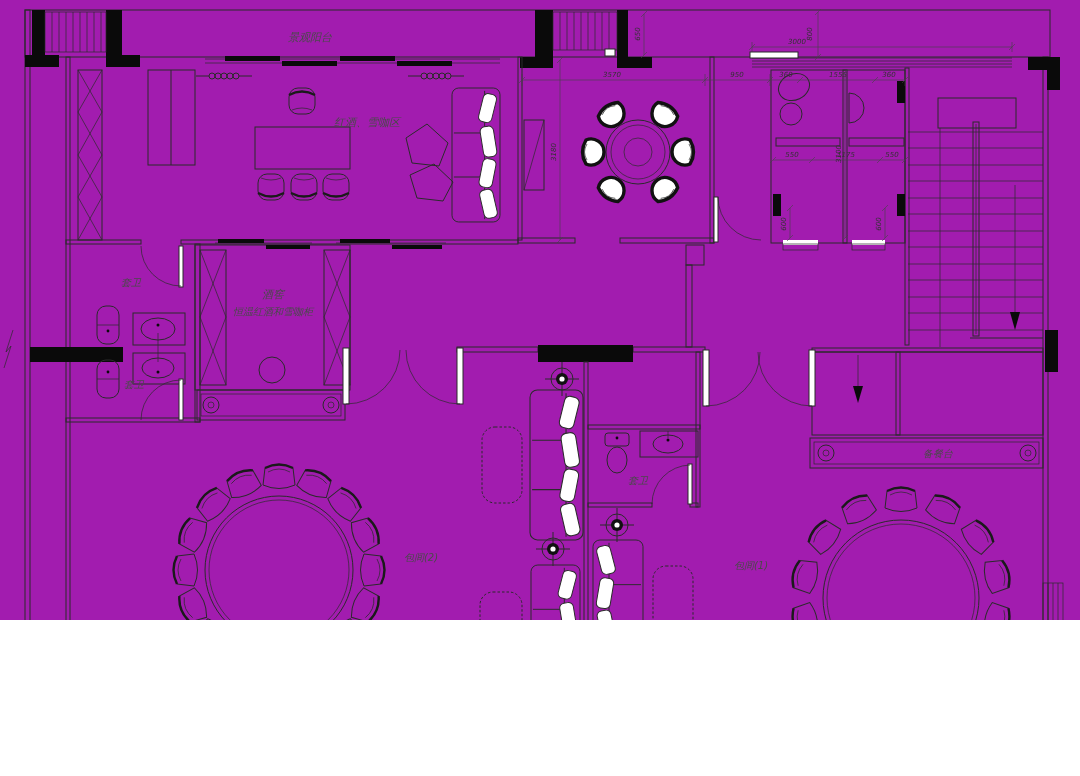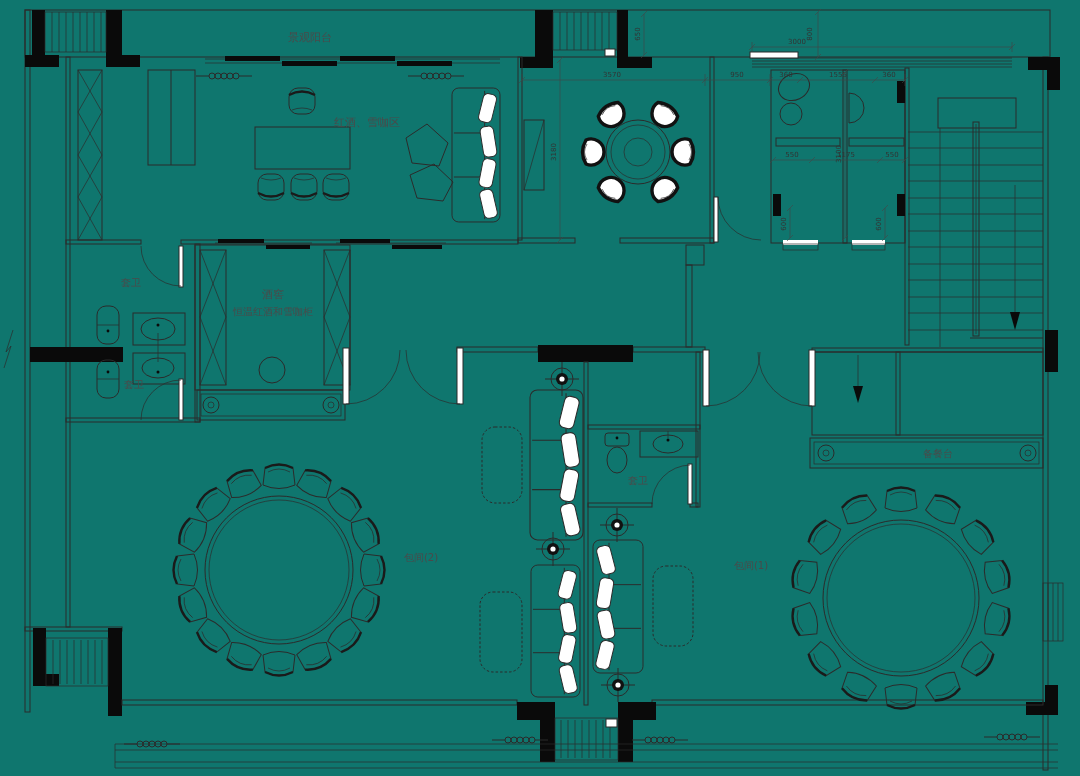--- a/index.html
+++ b/index.html
@@ -1,16 +1,16 @@
 <!DOCTYPE html>
 <html><head>
 <meta charset="utf-8">
 <style>
   html,body{margin:0;padding:0;background:#fff;}
-  #canvas{width:1080px;height:776px;background:#0f766e;position:relative;overflow:hidden;}
+  #canvas{width:1080px;height:620px;background:#a21caf;position:relative;overflow:hidden;font-style:italic;}
   svg{display:block;}
   .s{stroke:#2b2b2b;stroke-width:1;fill:none;}
   .sl{stroke:#2b2b2b;stroke-width:.7;fill:none;}
   .s2{stroke:#1a1a1a;stroke-width:2.4;fill:none;}
   .f{fill:#0a0a0a;stroke:none;}
   .fw{fill:#fff;stroke:#2b2b2b;stroke-width:1;}
   .dim{stroke:#444;stroke-width:.6;fill:none;}
   .dt{font-family:"DejaVu Sans",sans-serif;font-size:7px;fill:#333;text-anchor:middle;}
   .lab{font-family:"DejaVu Sans",sans-serif;font-size:11px;fill:#4a4a4a;text-anchor:middle;}
   .lab2{font-family:"DejaVu Sans",sans-serif;font-size:10px;fill:#4a4a4a;text-anchor:middle;}

